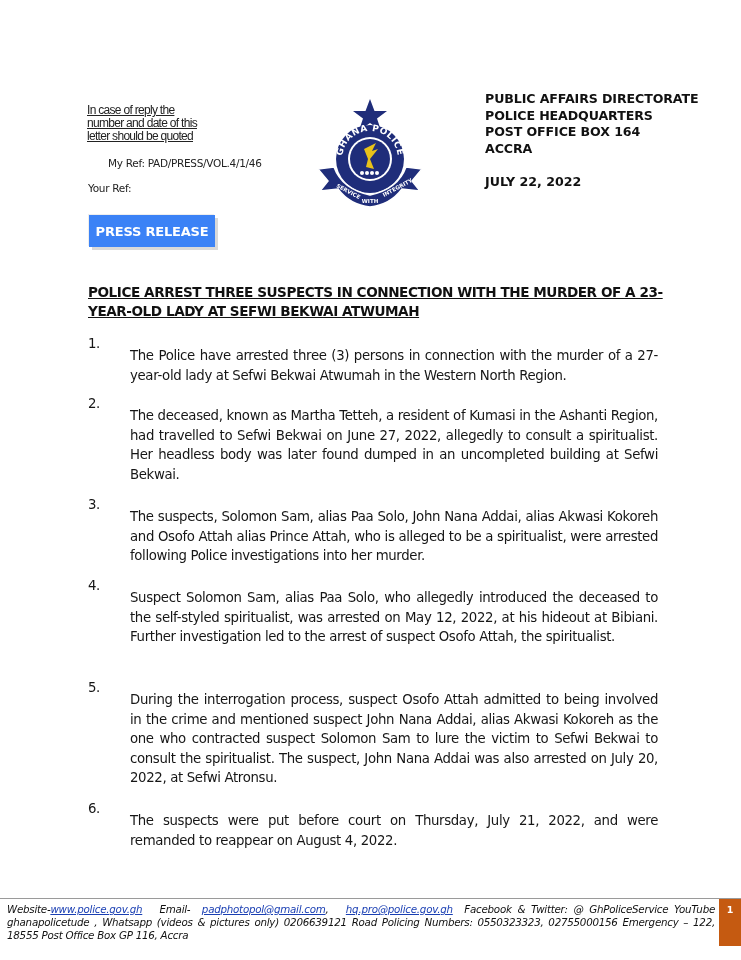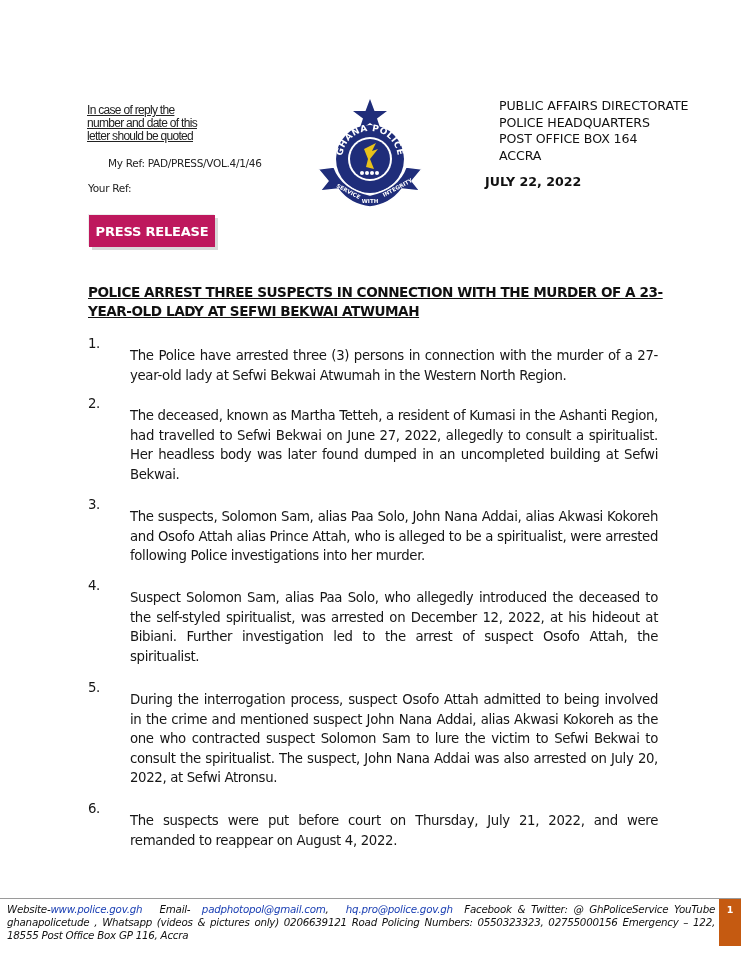--- a/index.html
+++ b/index.html
@@ -15,29 +15,29 @@
       font-size: 12px; line-height: 13px; letter-spacing: -0.7px;
       text-decoration: underline; color: #222;
     }
     .reply-note div { white-space: nowrap; }
     .my-ref { left: 88px; top: 157px; font-size: 10.5px; font-family: "DejaVu Sans", sans-serif; letter-spacing: -0.3px; color: #222; margin-left: 20px; }
     .your-ref { left: 88px; top: 182px; font-size: 10.5px; font-family: "DejaVu Sans", sans-serif; letter-spacing: -0.3px; color: #222; }
 
     .crest { left: 312px; top: 97px; width: 116px; height: 118px; }
 
     .addr {
-      left: 485px; top: 98px; font-weight: normal; font-size: 12.6px;
-      line-height: 16.5px; letter-spacing: -0.1px; color: #111; margin-left: 14px;
+      left: 485px; top: 91px; font-weight: bold; font-size: 12.6px;
+      line-height: 16.5px; letter-spacing: -0.1px; color: #111;
     }
     .addr div { white-space: nowrap; }
     .date { left: 485px; top: 174px; font-weight: bold; font-size: 12.6px; color: #111; text-align: right; }
 
     .press-badge {
       left: 89px; top: 215px; width: 126px; height: 32px;
-      background: #be185d; color: #fff; font-weight: bold; font-size: 13px;
+      background: #3b82f6; color: #fff; font-weight: bold; font-size: 13px;
       display: flex; align-items: center; justify-content: center;
       box-shadow: 3px 3px 0 #d9d9d9, -1px -1px 0 #eee;
       letter-spacing: -0.2px;
     }
 
     .headline {
       left: 88px; top: 283px; width: 580px; font-weight: bold;
       font-size: 13.6px; line-height: 19px; text-decoration: underline;
       letter-spacing: -0.45px; color: #111;
     }
@@ -45,21 +45,21 @@
     .para { left: 88px; width: 570px; font-size: 13.3px; line-height: 19.5px; color: #161616; letter-spacing: -0.35px; }
     .para .num { position: absolute; left: 0; top: 0; width: 30px; }
     .para .txt { margin-left: 42px; text-align: justify; text-align-last: left; margin-top: 12px; }
 
     .footer-rule { left: 0; top: 898px; width: 741px; height: 1px; background: #9a9a9a; }
     .footer {
       left: 7px; top: 903px; width: 708px; font-style: italic;
       font-size: 10.3px; line-height: 13px; color: #111; letter-spacing: -0.25px;
       text-align: justify; text-align-last: left;
     }
-    .footer a { color: #1a3fb3; }
+    .footer a { color: #1a3fb3; text-decoration: underline; }
     .page-box {
       left: 719px; top: 899px; width: 22px; height: 47px; background: #c55a11;
       color: #fff; font-size: 9.5px; font-weight: bold; text-align: center;
       padding-top: 5px; box-sizing: border-box;
     }
   </style>
 </head>
 <body>
 
 <div class="abs reply-note">
@@ -118,21 +118,21 @@
 <div class="abs para" style="top:394px;">
   <span class="num">2.</span>
   <div class="txt">The deceased, known as Martha Tetteh, a resident of Kumasi in the Ashanti Region, had travelled to Sefwi Bekwai on June 27, 2022, allegedly to consult a spiritualist.  Her headless body was later found dumped in an uncompleted building at Sefwi Bekwai.</div>
 </div>
 <div class="abs para" style="top:495px;">
   <span class="num">3.</span>
   <div class="txt">The suspects, Solomon Sam, alias Paa Solo, John Nana Addai, alias Akwasi Kokoreh and Osofo Attah alias Prince Attah, who is alleged to be a spiritualist, were arrested following Police investigations into her murder.</div>
 </div>
 <div class="abs para" style="top:576px;">
   <span class="num">4.</span>
-  <div class="txt">Suspect Solomon Sam, alias Paa Solo, who allegedly introduced the deceased to the self-styled spiritualist, was arrested on December 12, 2022, at his hideout at Bibiani. Further investigation led to the arrest of suspect Osofo Attah, the spiritualist.</div>
+  <div class="txt">Suspect Solomon Sam, alias Paa Solo, who allegedly introduced the deceased to the self-styled spiritualist, was arrested on May 12, 2022, at his hideout at Bibiani. Further investigation led to the arrest of suspect Osofo Attah, the spiritualist.</div>
 </div>
 <div class="abs para" style="top:678px;">
   <span class="num">5.</span>
   <div class="txt">During the interrogation process, suspect Osofo Attah admitted to being involved in the crime and mentioned suspect John Nana Addai, alias Akwasi Kokoreh as the one who contracted suspect Solomon Sam to lure the victim to Sefwi Bekwai to consult the spiritualist. The suspect, John Nana Addai was also arrested on July 20, 2022, at Sefwi Atronsu.</div>
 </div>
 <div class="abs para" style="top:799px;">
   <span class="num">6.</span>
   <div class="txt">The suspects were put before court on Thursday, July 21, 2022, and were remanded to reappear on August 4, 2022.</div>
 </div>
 

